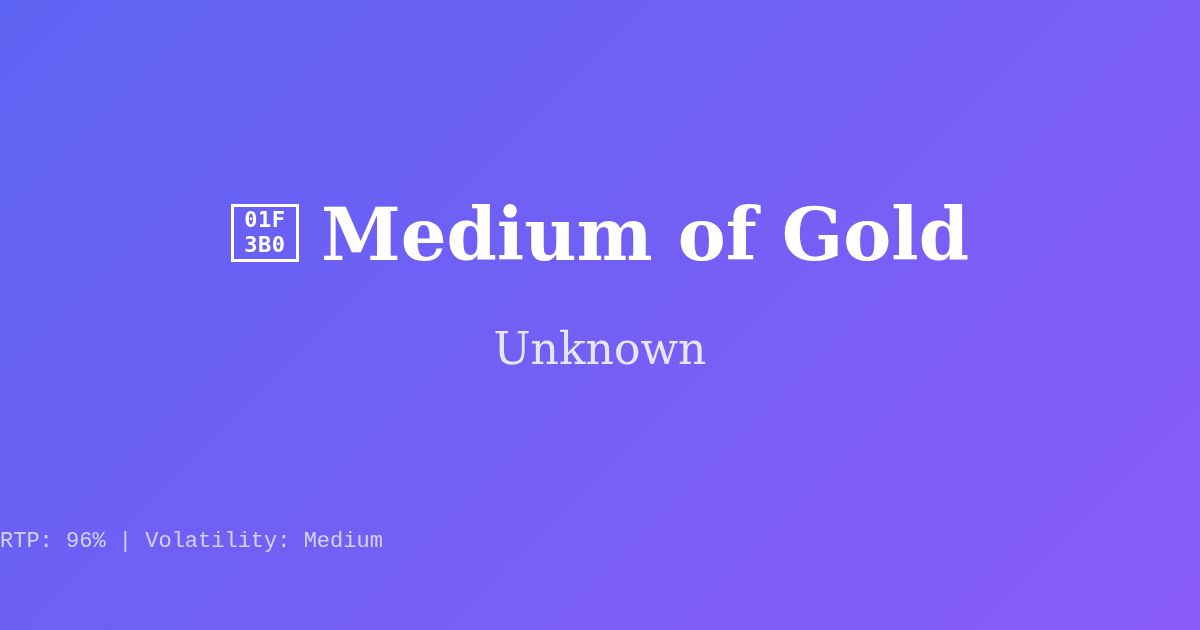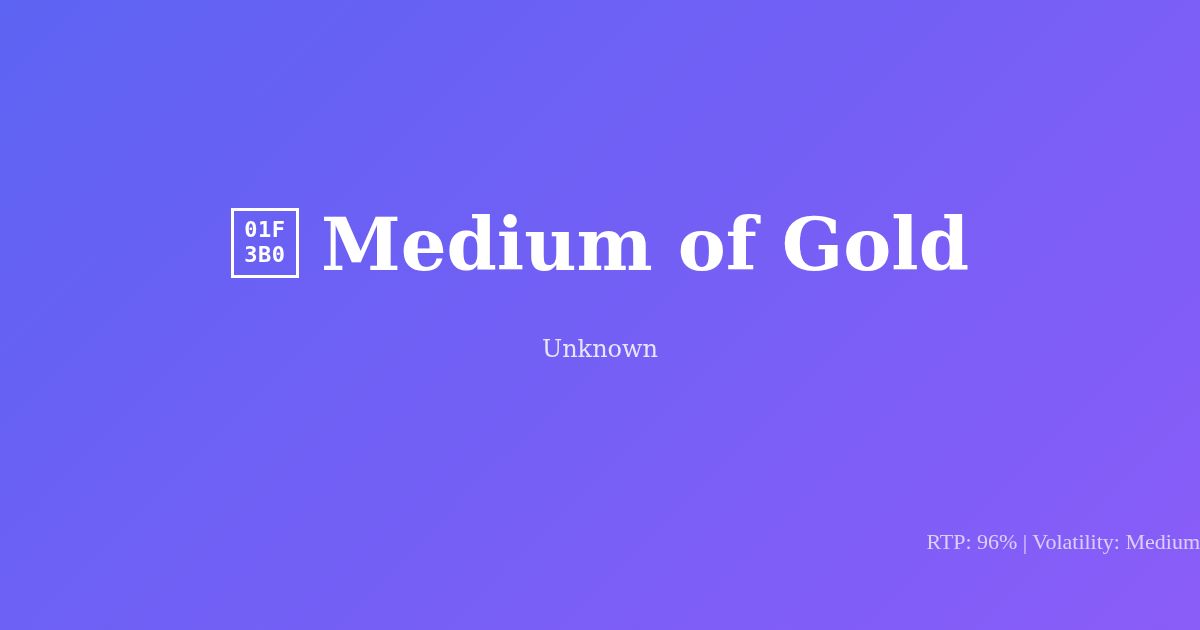--- a/index.html
+++ b/index.html
@@ -47,21 +47,21 @@
     align-items: center;
     justify-content: center;
     gap: 22px;
     white-space: nowrap;
   }
 
   
   .tofu-glyph {
     box-sizing: border-box;
     width: 68px;
-    height: 70px;
+    height: 58px;
     border: 3px solid #ffffff;
     display: flex;
     flex-direction: column;
     align-items: center;
     justify-content: center;
     flex: 0 0 auto;
     line-height: 1;
     padding: 3px 4px;
     position: relative;
     top: -2px;
@@ -82,34 +82,34 @@
     font-size: 72px;
     font-weight: 700;
     color: #ffffff;
     letter-spacing: 0px;
     line-height: 1;
   }
 
   .provider {
     margin-top: 56px;
     font-family: "DejaVu Serif", "Liberation Serif", serif;
-    font-size: 24px;
+    font-size: 44px;
     font-weight: 400;
     color: rgba(255, 255, 255, 0.84);
     line-height: 1;
   }
 
   
   .meta-line {
     position: absolute;
     left: 0;
     right: 0;
     top: 529px;
-    text-align: right;
-    font-family: Liberation Serif, serif;
+    text-align: left;
+    font-family: Liberation Mono, monospace;
     font-size: 22px;
     font-weight: 400;
     color: rgba(255, 255, 255, 0.70);
     line-height: 1.2;
   }
 </style>
 </head>
 <body>
 
 <div class="og-card">

